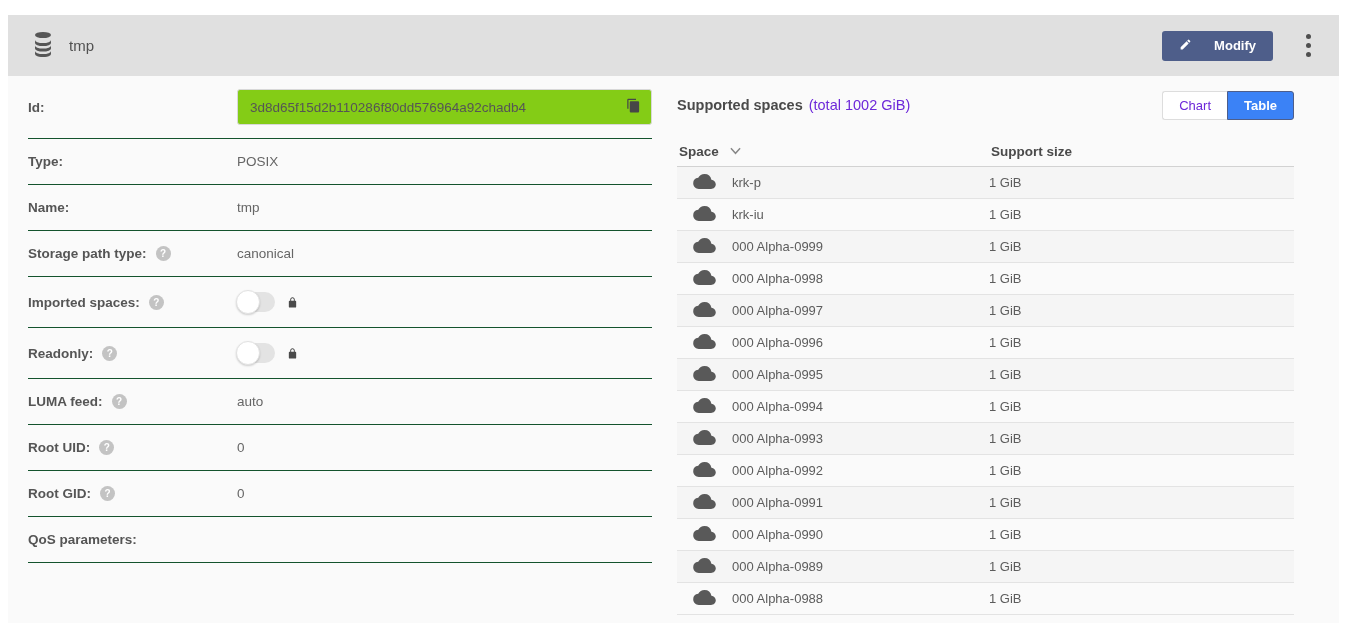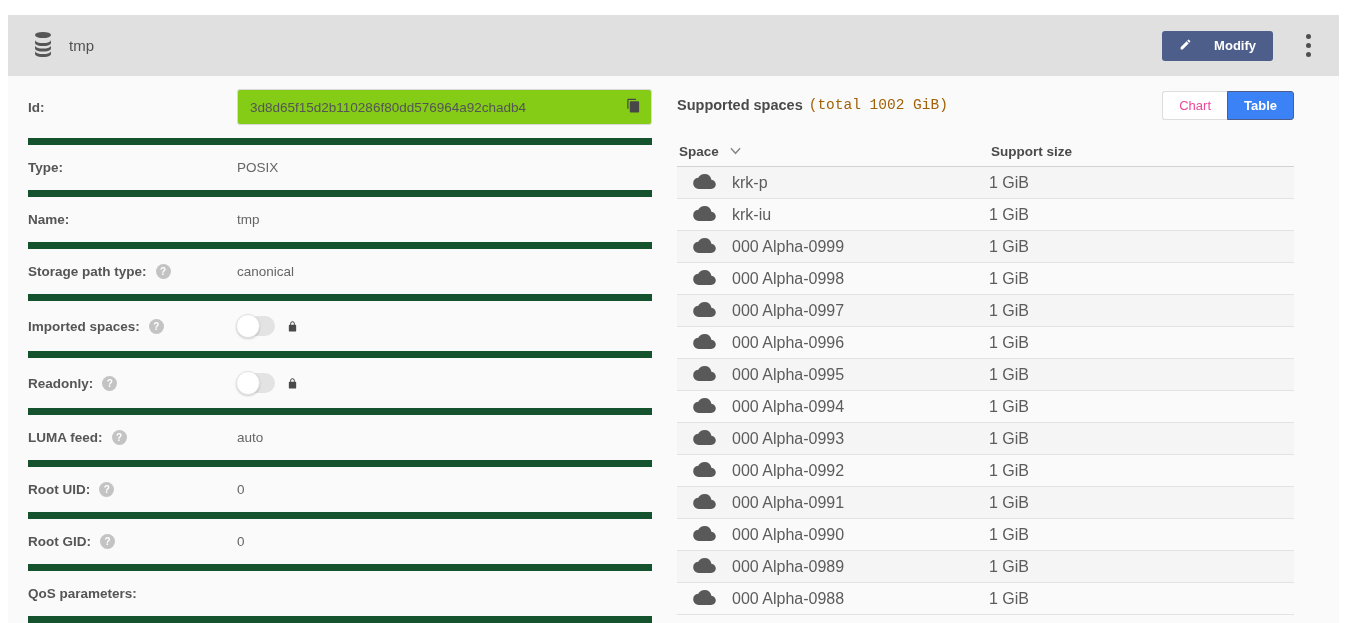--- a/index.html
+++ b/index.html
@@ -18,21 +18,21 @@
     padding:4px 6px; cursor:pointer; }
   .kebab i { width:5px; height:5px; border-radius:50%; background:#4f4f4f; display:block; }
 
   
   .content { display:flex; height:547px; background:#fafafa;
     padding:0 22px 0 20px; overflow:hidden; }
 
   
   .details { width:624px; flex:none; }
   .detail-row { display:flex; align-items:center; padding:15px 0;
-    border-bottom:7px solid #14532d; }
+    border-bottom:1px solid #14532d; }
   .detail-row.kind-input { padding:13px 0; }
   .detail-label { width:209px; flex:none; display:flex; align-items:center;
     font-size:13.5px; font-weight:700; color:#555; }
   .help-icon { width:15px; height:15px; border-radius:50%; background:#c3c3c3;
     color:#fff; font-size:10px; font-weight:700; display:inline-flex;
     align-items:center; justify-content:center; margin-left:9px; cursor:pointer; }
   .detail-value { font-size:13.5px; color:#666; }
   .id-box { flex:1; display:flex; align-items:center; background:#84cc16;
     border:1px solid #d8d8d8; border-radius:3px; height:36px; }
   .id-box input { flex:1; min-width:0; border:none; background:transparent;
@@ -44,35 +44,35 @@
     background:#e3e3e3; cursor:pointer; }
   .toggle .knob { position:absolute; left:-1px; top:-2px; width:24px; height:24px;
     border-radius:50%; background:#fff; border:1px solid #e2e2e2;
     box-shadow:0 1px 2px rgba(0,0,0,0.18); }
   .lock { margin-left:12px; display:flex; }
 
   
   .spaces { width:617px; flex:none; margin-left:25px; padding-top:14px; }
   .spaces-header { display:flex; align-items:center; height:30px; }
   .spaces-title { font-size:14.5px; font-weight:700; color:#4a4a4a; }
-  .spaces-total { font-size:14.5px; color:#a16207; margin-left:6px;font-family:Liberation Mono, monospace; }
+  .spaces-total { font-size:14.5px; color:#6d28d9; margin-left:6px; }
   .view-toggle { margin-left:auto; display:flex; }
   .view-toggle button { height:29px; padding:0 16px; font-family:inherit;
     font-size:13px; cursor:pointer; }
   .btn-chart { background:#fff; border:1px solid #ddd; border-right:none;
-    color:#ec4899; border-radius:3px 0 0 3px; }
+    color:#6d28d9; border-radius:3px 0 0 3px; }
   .btn-table { background:#3b82f6; border:1px solid #4e5e8a; color:#fff;
     font-weight:700; border-radius:0 3px 3px 0; }
 
   table.spaces-table { width:100%; border-collapse:collapse; margin-top:22px; }
   .spaces-table th { text-align:left; font-size:13.5px; font-weight:700;
     color:#4a4a4a; padding:1px 0 7px 2px; border-bottom:1px solid #d2d2d2; cursor:pointer; }
   .spaces-table th.size-col { width:305px; }
   .spaces-table td { border-bottom:1px solid #e3e3e3; height:32px;
-    font-size:16px; color:#5c5c5c; padding:0; }
+    font-size:13px; color:#5c5c5c; padding:0; }
   .spaces-table td.icon-cell { width:55px; padding-left:16px; }
   .spaces-table tbody tr:nth-child(odd) { background:#f5f5f5; }
   .cloud { display:block; }
   .sort-chevron { margin-left:7px; vertical-align:1px; }
 </style>
 </head>
 <body>
 
 <div class="window">
 

